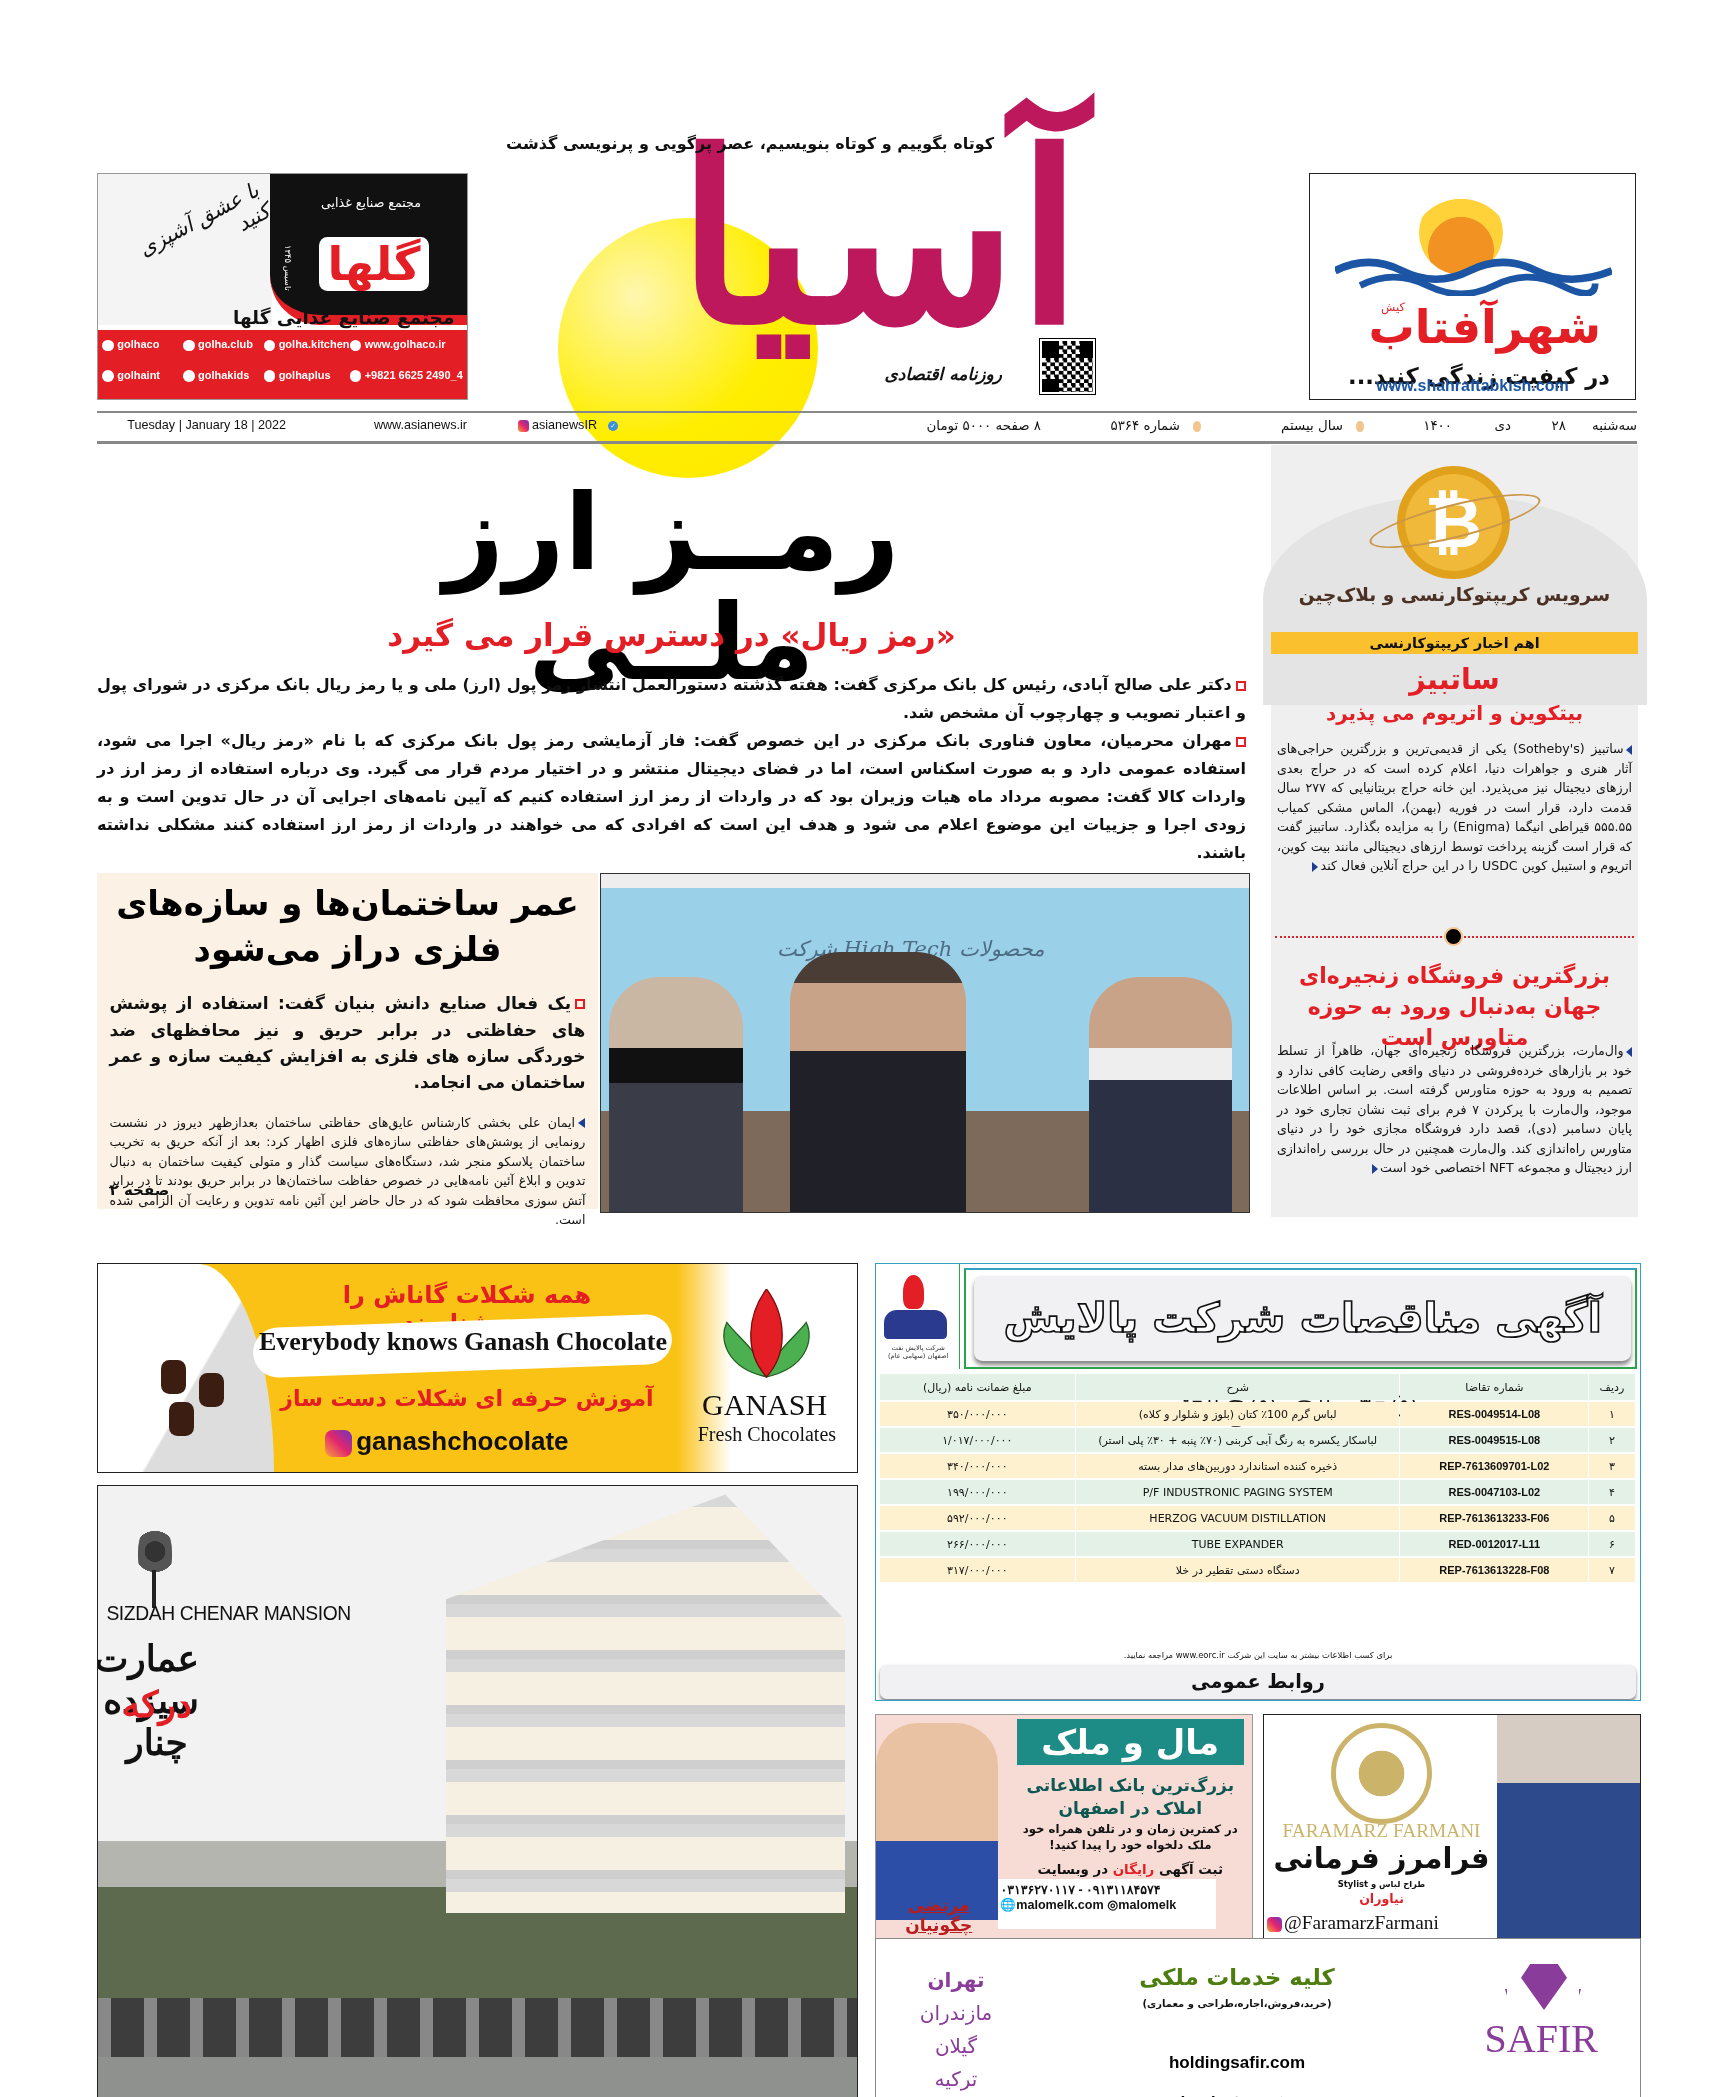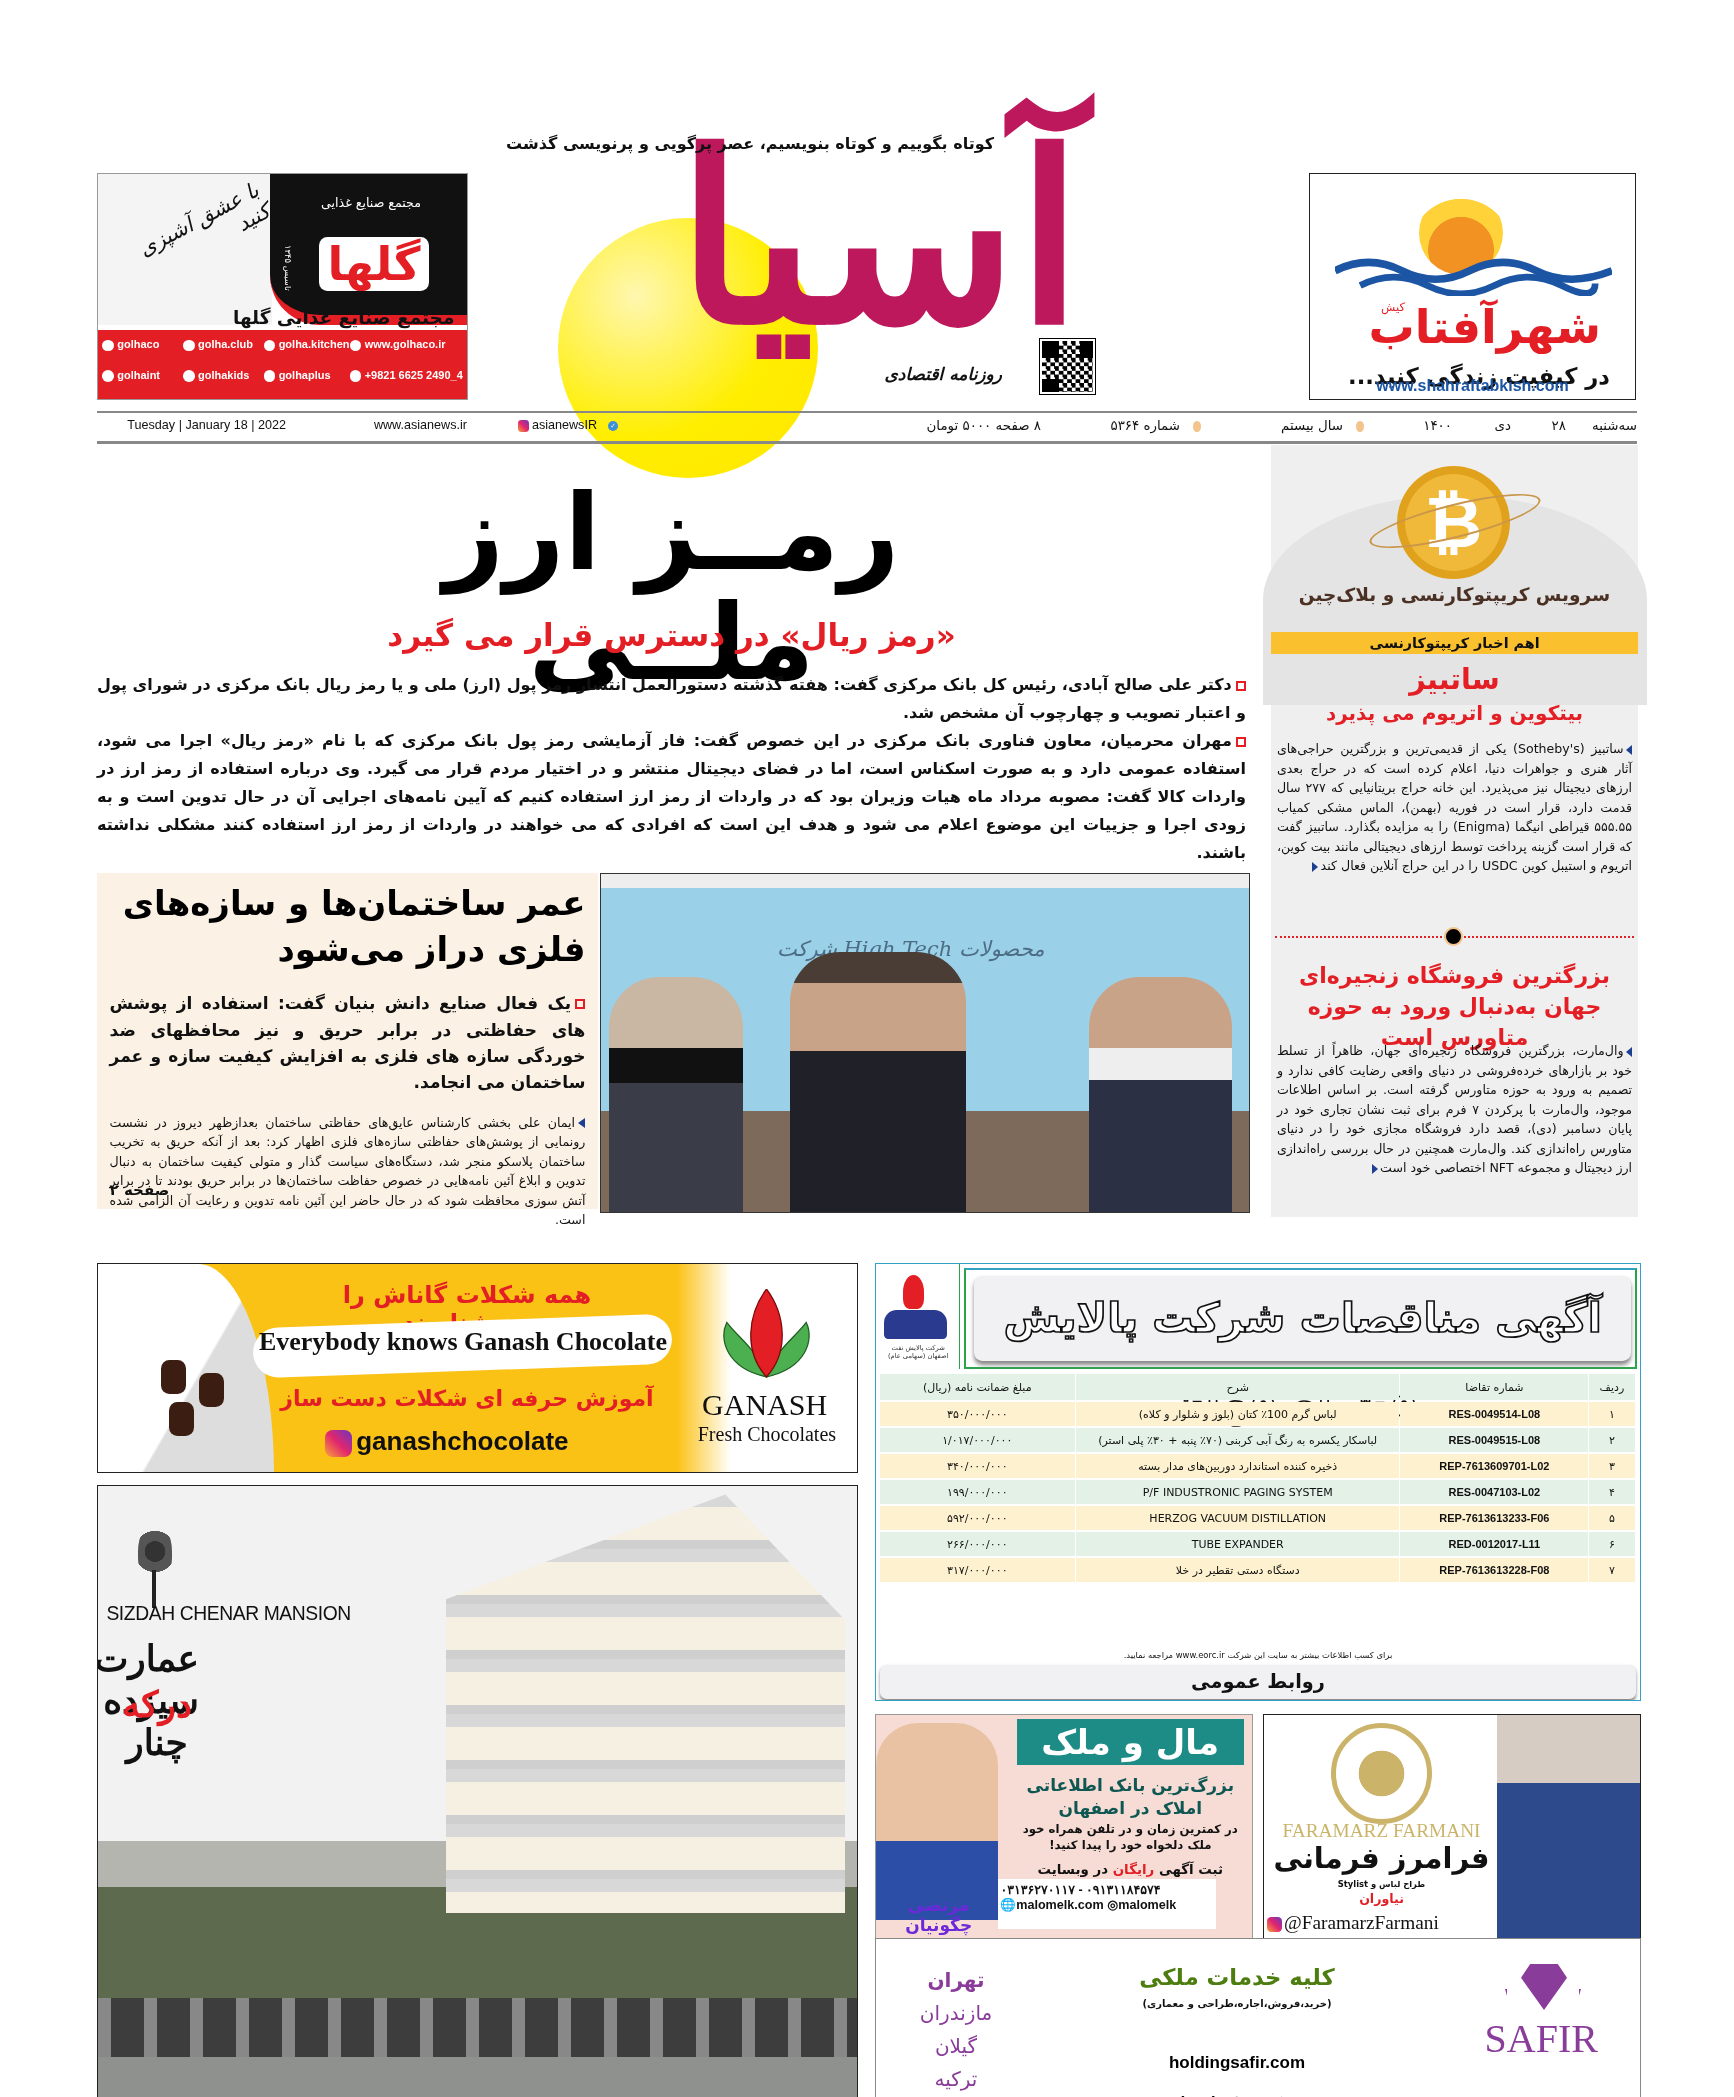--- a/index.html
+++ b/index.html
@@ -53,21 +53,21 @@
 
   
   #headline { left: 294px; top: 478px; width: 755px; text-align:center; font: bold 105px "DejaVu Sans", sans-serif; color: #000; line-height: 1.05; letter-spacing: 5px; }
   #subheadline { left: 294px; top: 617px; width: 755px; text-align:center; font: bold 31px "DejaVu Sans", sans-serif; color: #e31e24; }
   #lead { left: 97px; top: 671px; width: 1149px; font: bold 16px "DejaVu Sans", sans-serif; line-height: 1.75; text-align: justify; }
   #lead p { margin-bottom: 0; }
   #lead .bullet { display:inline-block; width: 10px; height: 10px; border: 2.1px solid #e31e24; margin-left: 4.2px; vertical-align: middle; }
 
   
   #story2 { left: 97px; top: 873px; width: 501px; height: 336px; background: #fbf1e4; padding: 8.4px 12.6px; }
-  #story2 h2 { font: bold 34px "DejaVu Sans", sans-serif; line-height: 1.35; color: #000; }
+  #story2 h2 { font: bold 34px "DejaVu Sans", sans-serif; text-align: center; line-height: 1.35; color: #000; }
   #story2 .lead2 { margin-top: 17px; font: bold 17px "DejaVu Sans", sans-serif; line-height: 1.55; text-align: justify; }
   #story2 .lead2 .bullet { display:inline-block; width: 10px; height: 10px; border: 2.1px solid #e31e24; margin-left: 4.2px; vertical-align: middle; }
   #story2 .body2 { margin-top: 17px; font: 12.6px "DejaVu Sans", sans-serif; line-height: 1.55; text-align: justify; }
   #story2 .tri { display:inline-block; width:0; height:0; border-top: 5.9px solid transparent; border-bottom: 5.9px solid transparent; border-right: 7.6px solid #1c3f92; margin-left: 3.4px; vertical-align: middle; }
   #story2 .page-ref { position:absolute; left: 12.6px; bottom: 10.5px; font: bold 15px "DejaVu Sans", sans-serif; }
 
   #press-photo { left: 600px; top: 873px; width: 650px; height: 340px; border: 1.7px solid #333;
      background: linear-gradient(180deg, #eee 0 4%, #9ad0e8 4% 70%, #7e6a5a 70% 100%); overflow:hidden; }
   #press-photo .banner { position:absolute; left: 176px; top: 63px; font: italic 21px "DejaVu Serif", serif; color: #4c6d84; }
   #press-photo .person { position:absolute; bottom: 0; border-radius: 50px 50px 0 0; }
@@ -132,21 +132,21 @@
   #ad-mansion .fence { position:absolute; left: 0; right:0; top: 512px; height: 59px; background: repeating-linear-gradient(90deg,#888 0 12.6px, #3d3d3d 12.6px 46px); }
 
   #ad-malomelk { left: 875px; top: 1714px; width: 378px; height: 227px; background: #f6dcd4; border: 1.3px solid #999; overflow:hidden; }
   #ad-malomelk .person { position:absolute; left: 0; top: 8.4px; width: 122px; height: 197px; background: linear-gradient(180deg,#e8c2a2 0 60%, #2d4ea7 60%); border-radius: 42px 42px 0 0; }
   #ad-malomelk .logo { position:absolute; right: 8.4px; top: 4.2px; width: 227px; height: 46px; background: #1d8b86; color: #fff; font: bold 34px "DejaVu Sans", sans-serif; text-align:center; line-height: 46px; }
   #ad-malomelk .h { position:absolute; right: 4.2px; width: 235px; top: 59px; text-align:center; font: bold 17px "DejaVu Sans", sans-serif; color: #0f5753; line-height: 1.35; }
   #ad-malomelk .s { position:absolute; right: 4.2px; width: 235px; top: 107px; text-align:center; font: bold 11.7px "DejaVu Sans", sans-serif; color:#111; line-height: 1.35; }
   #ad-malomelk .reg { position:absolute; right: 4.2px; width: 235px; top: 147px; text-align:center; font: bold 13.4px "DejaVu Sans", sans-serif; color: #111; }
   #ad-malomelk .reg b { color: #e31e24; }
   #ad-malomelk .contact { position:absolute; left: 122px; width: 218px; top: 164px; height: 50px; background: #fff; padding: 2.5px; direction: ltr; font: bold 12.6px "Liberation Sans", sans-serif; color:#111; }
-  #ad-malomelk .name { position:absolute; left: 4.2px; top: 180px; width: 117px; text-align:center; font: bold 17px "DejaVu Sans", sans-serif; color: #6d28d9; }
+  #ad-malomelk .name { position:absolute; left: 4.2px; top: 180px; width: 117px; text-align:center; font: bold 17px "DejaVu Sans", sans-serif; color: #b91c1c; text-decoration: underline; }
 
   #ad-farmani { left: 1263px; top: 1714px; width: 378px; height: 227px; background: #fff; border: 1.3px solid #222; overflow: hidden; }
   #ad-farmani .photo { position:absolute; right: 0; top: 0; width: 143px; height: 227px; background: linear-gradient(180deg,#d6ccc4 0 30%, #2d4a8c 30%); }
   #ad-farmani .emblem { position:absolute; left: 67px; top: 8.4px; width: 101px; height: 101px; border-radius: 50%; border: 5px solid #cbb46a; background: radial-gradient(circle,#cbb46a 0 35%, #fff 36%); }
   #ad-farmani .en { position:absolute; left: 0; width: 235px; top: 105px; text-align:center; font: 19.3px "Liberation Serif", serif; color: #cbb46a; direction: ltr; }
   #ad-farmani .fa { position:absolute; left: 0; width: 235px; top: 126px; text-align:center; font: bold 29px "DejaVu Sans", sans-serif; color: #111; }
   #ad-farmani .role { position:absolute; left: 0; width: 235px; top: 164px; text-align:center; font: bold 8.4px "DejaVu Sans", sans-serif; color: #111; }
   #ad-farmani .loc { position:absolute; left: 0; width: 235px; top: 176px; text-align:center; font: bold 12.6px "DejaVu Sans", sans-serif; color: #e31e24; }
   #ad-farmani .ig { position:absolute; left: 2.5px; top: 197px; font: 19.3px "Liberation Serif", serif; color: #111; direction: ltr; }
   #ad-farmani .ig i { display:inline-block; width: 15px; height: 15px; border-radius: 4.2px; background: linear-gradient(45deg,#f9a33a,#e2266d,#6a35c0); vertical-align: middle; margin-right: 2.5px; }

